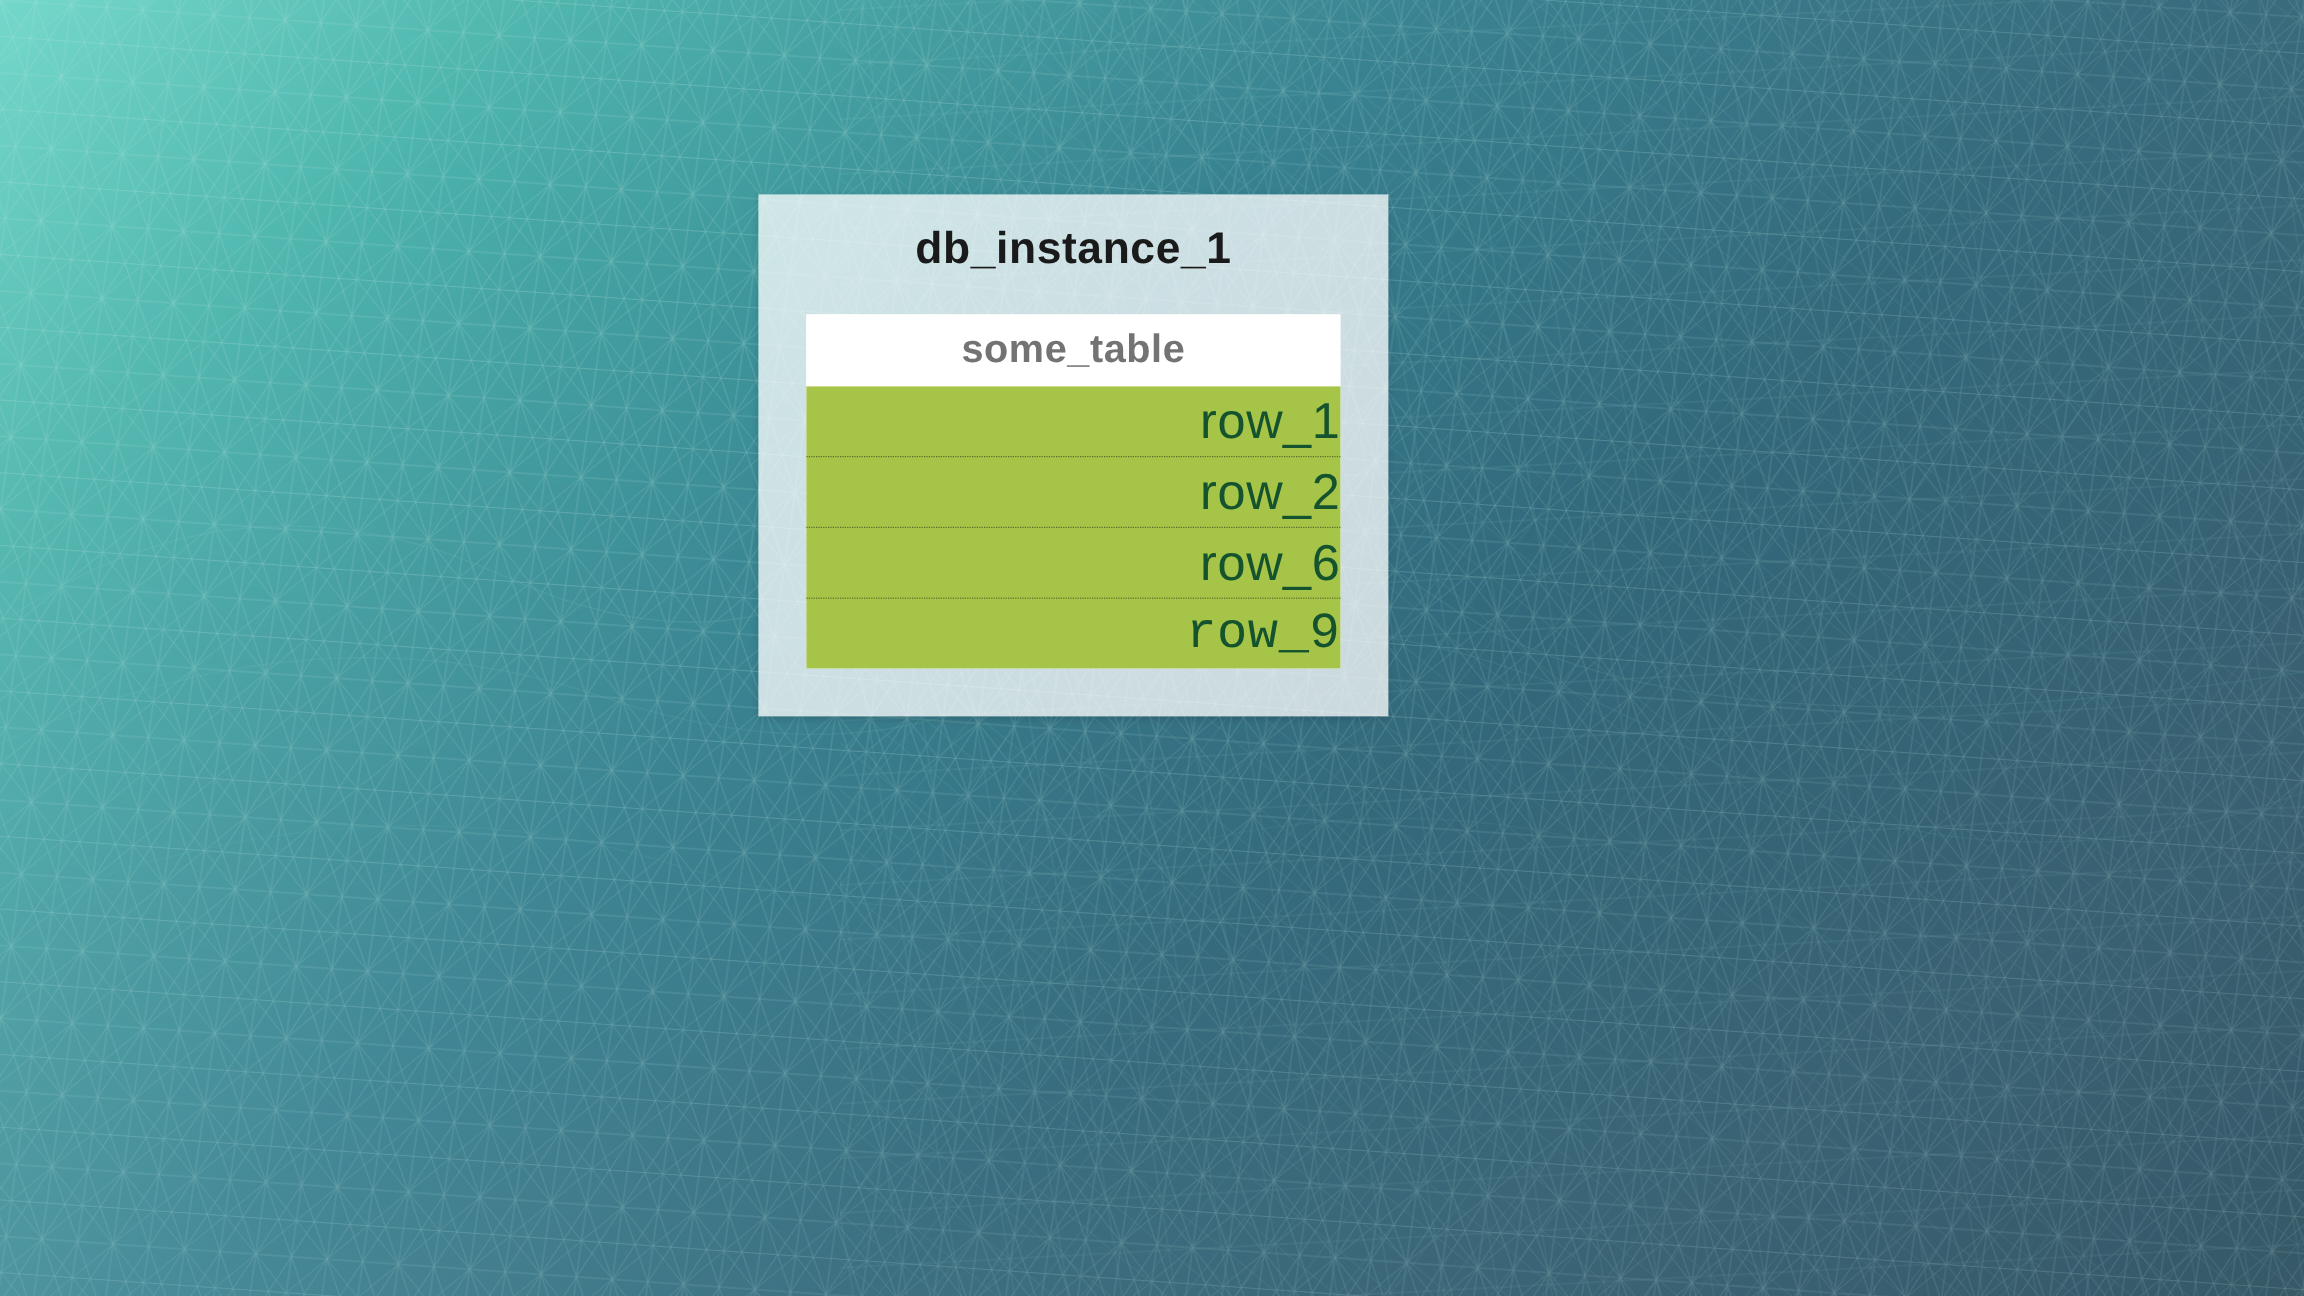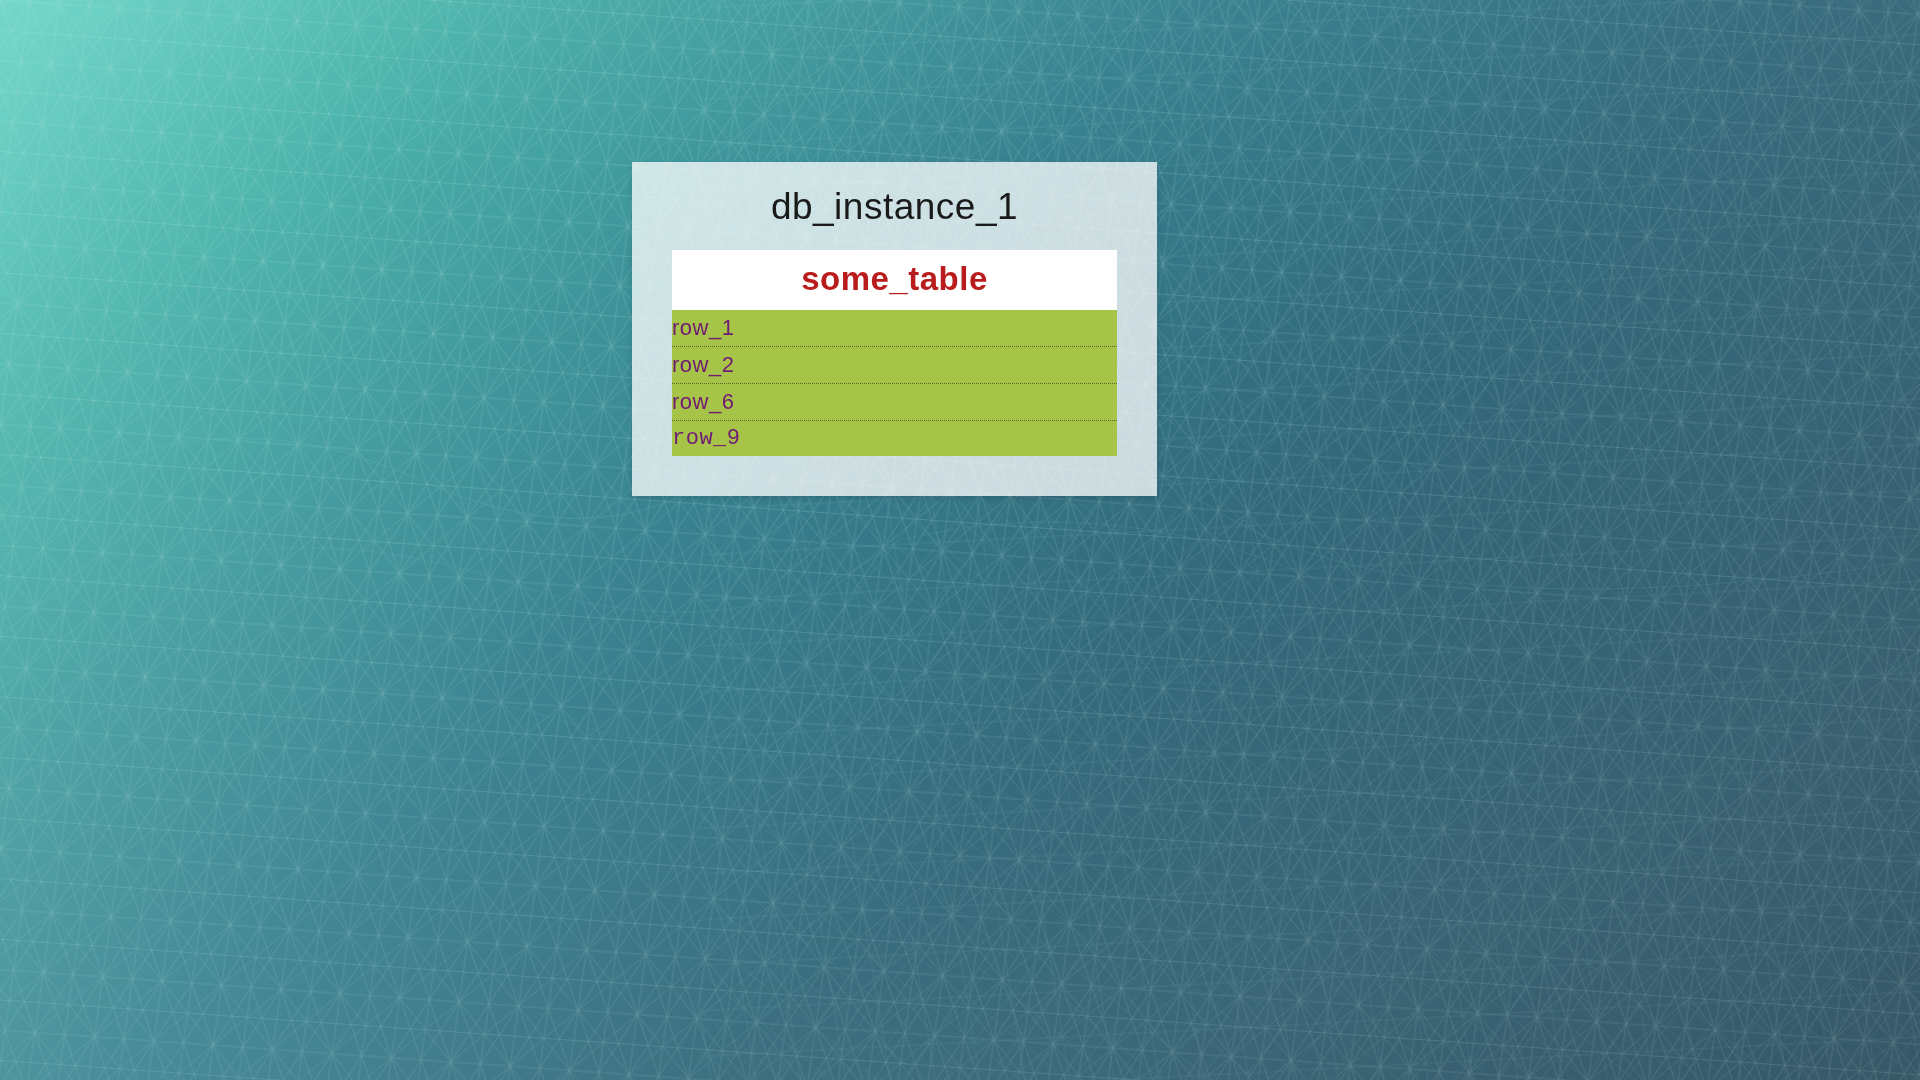--- a/index.html
+++ b/index.html
@@ -25,46 +25,46 @@
     top: 162px;
     left: 632px;
     width: 525px;
     background: rgba(255,255,255,0.75);
     padding: 24px 40px 40px 40px;
     box-shadow: 0 2px 6px rgba(0,0,0,0.15);
   }
   .db-title {
     text-align: center;
     font-size: 37px;
-    font-weight: 400;
+    font-weight: 700;
     color: #1a1a1a;
     letter-spacing: 0.5px;
-    margin-bottom: 22px;
+    margin-bottom: 34px;
     font-family: "Segoe UI", Arial, sans-serif;
   }
   .table-wrap {
     background: #fff;
     width: 100%;
   }
   .table-header {
     text-align: center;
     font-size: 33px;
     font-weight: 700;
-    color: #b91c1c;
+    color: #737373;
     padding: 10px 0 12px 0;
     letter-spacing: 0.5px;
     background: #ffffff;
   }
   .table-rows {
     background: #a6c447;
   }
   .table-row {
-    text-align: left;
-    font-size: 22px;
-    color: #701a75;
+    text-align: right;
+    font-size: 42px;
+    color: #14532d;
     padding: 5px 0;
     border-bottom: 1px dotted #5a6a2a;
     letter-spacing: 0.5px;
     font-weight: 400;
   }
   .table-row:last-child {
     border-bottom: none;
     font-family: Liberation Mono, monospace;
   }
 </style>

